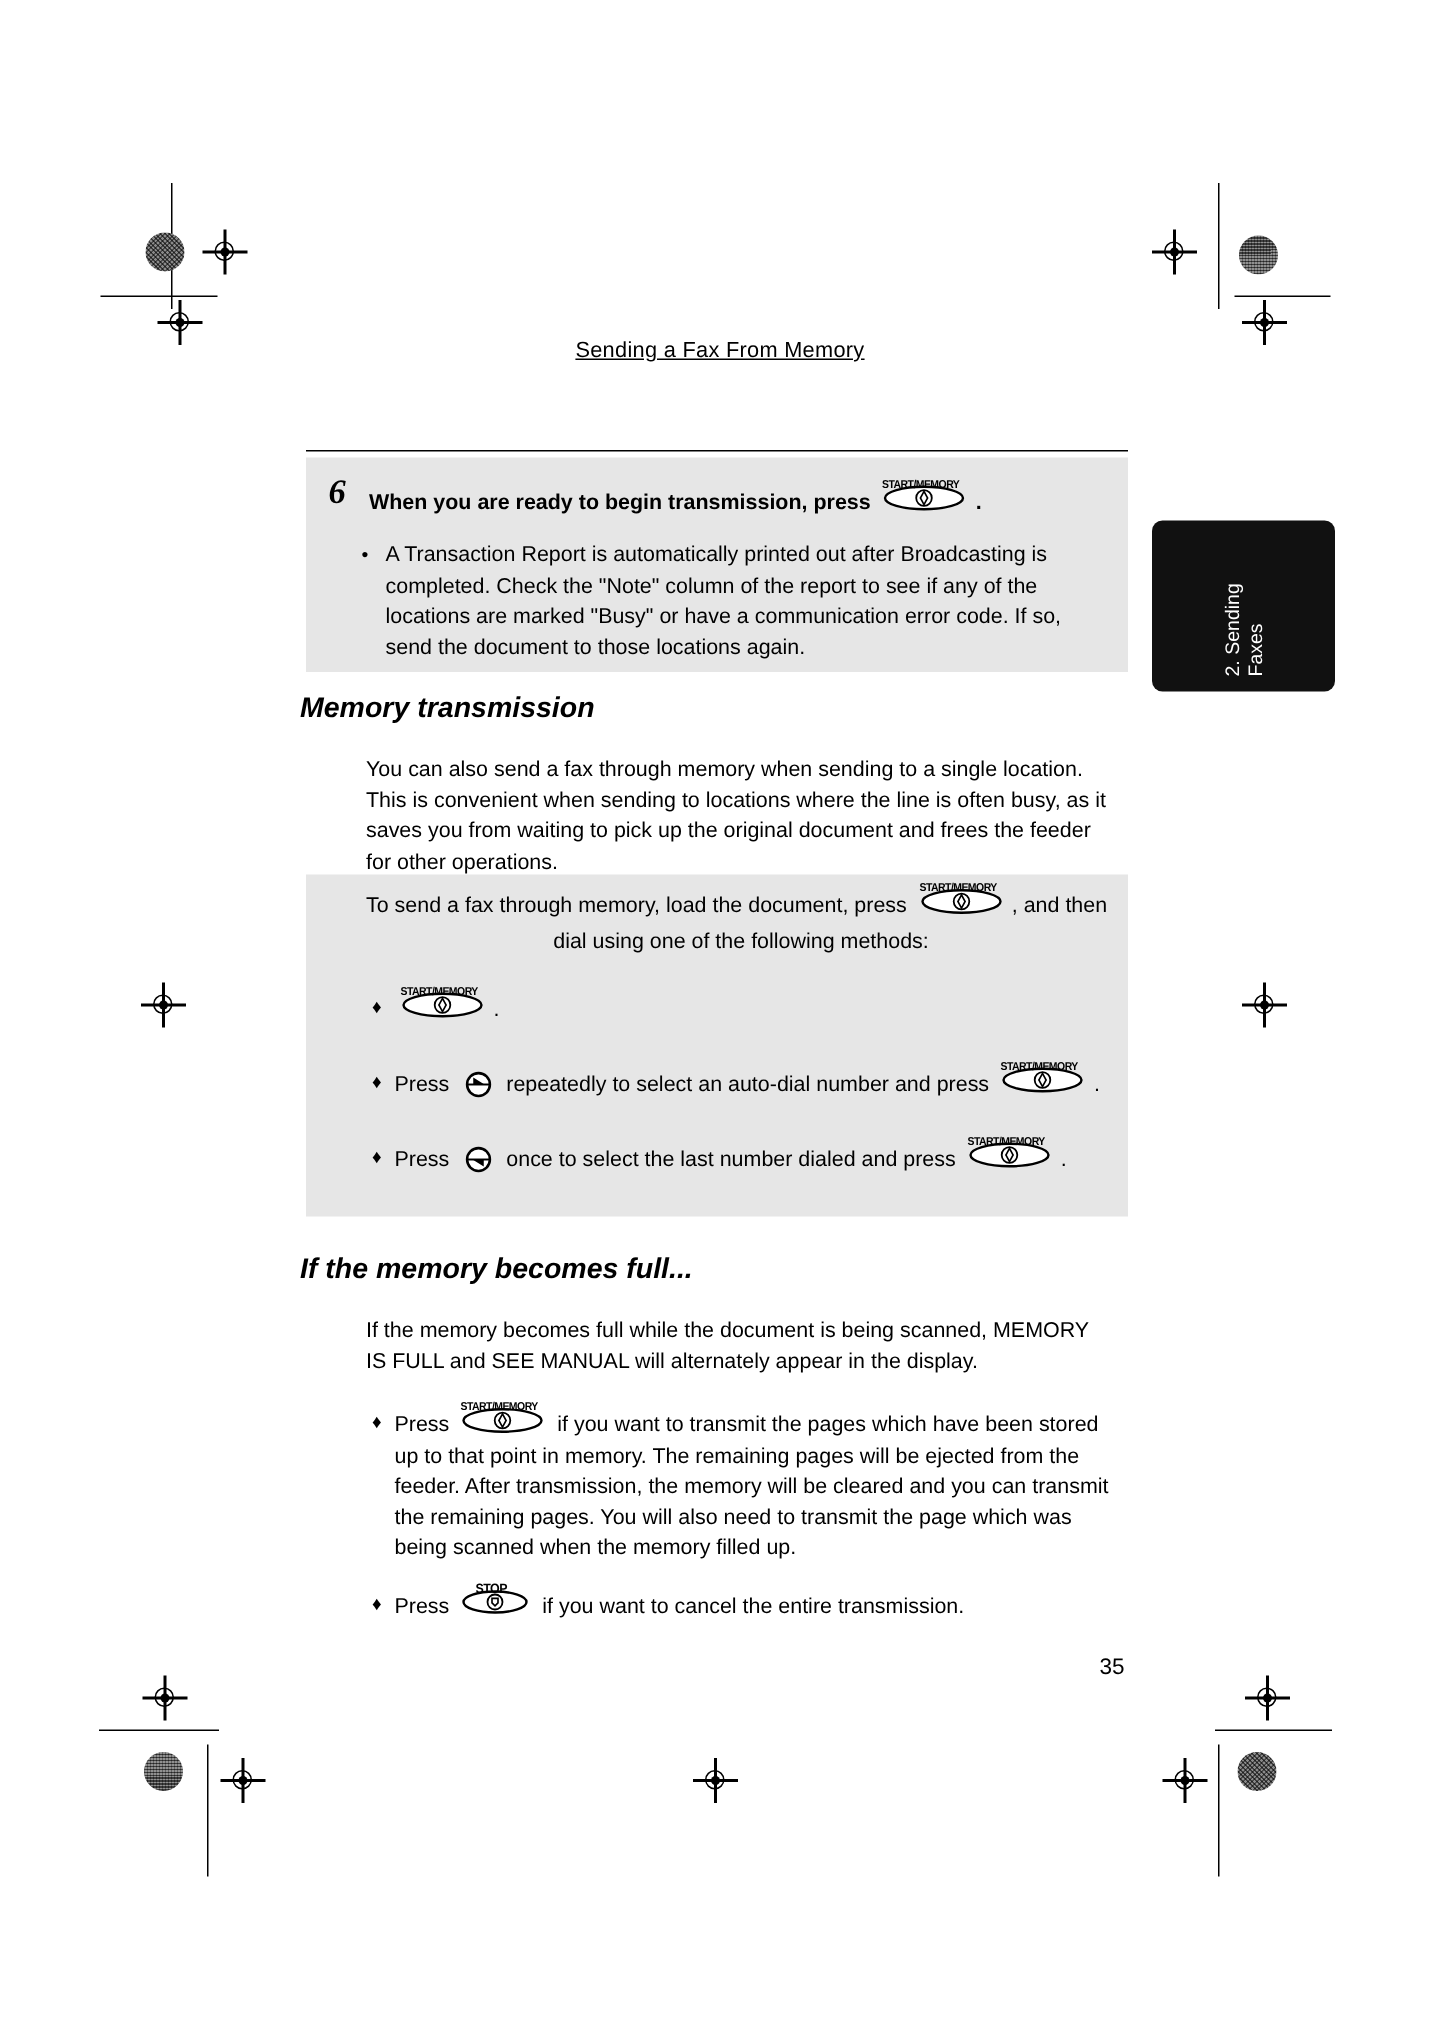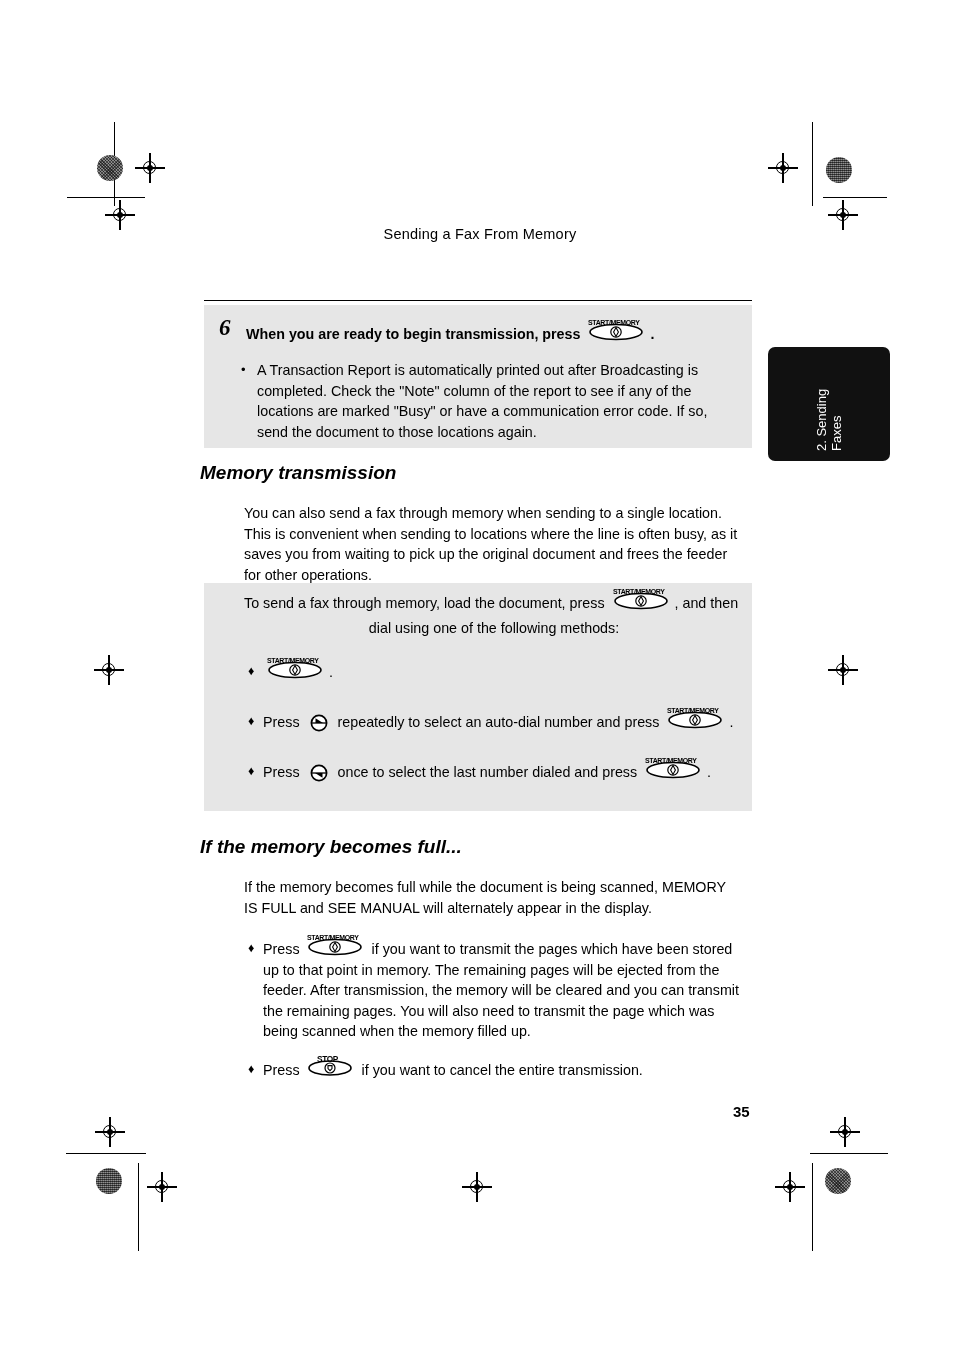--- a/index.html
+++ b/index.html
@@ -76,20 +76,21 @@
 
   
   .running-head {
     position: absolute;
     left: 200px;
     top: 226px;
     width: 560px;
     text-align: center;
     font-size: 14.5px;
     letter-spacing: 0.2px;
+    text-decoration: underline;
   }
 
   
   .rule {
     position: absolute;
     background: #000;
     height: 1.4px;
   }
   .shade-box {
     position: absolute;
@@ -166,21 +167,21 @@
   }
   .sec-head {
     position: absolute;
     font-size: 19px;
     font-weight: bold;
     font-style: italic;
   }
   .page-num {
     position: absolute;
     font-size: 15px;
-    font-weight: bold;
+    font-weight: normal;
   }
 
   
   .key {
     display: inline-block;
     position: relative;
     vertical-align: baseline;
   }
   .key .cap {
     position: absolute;

